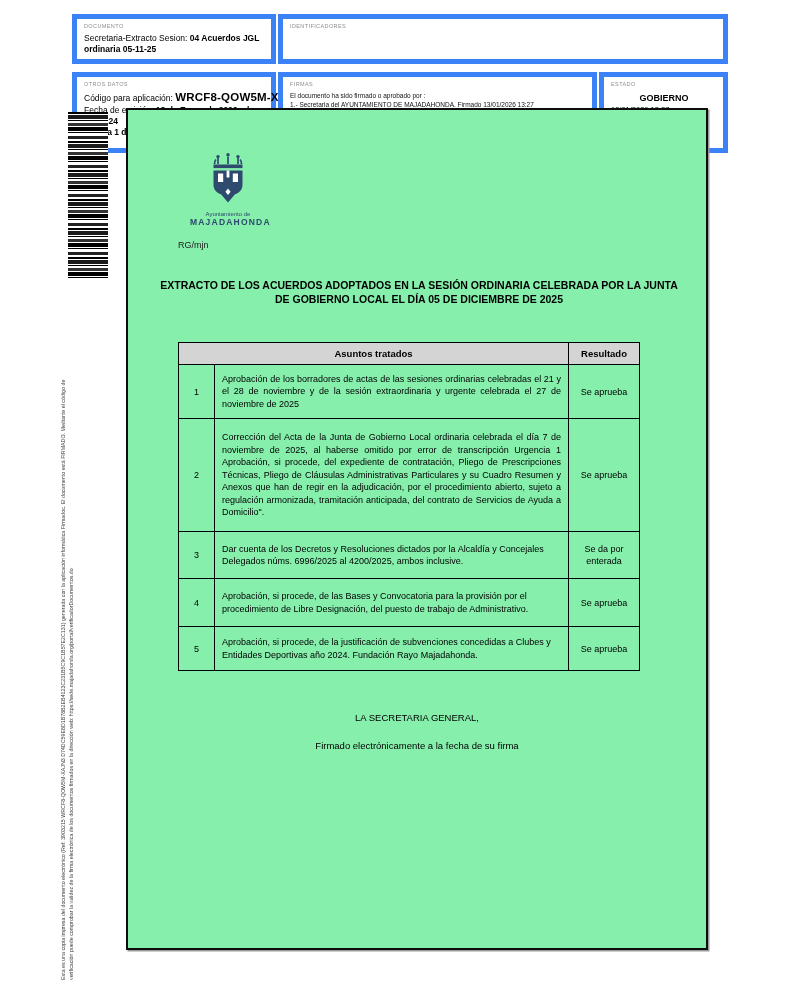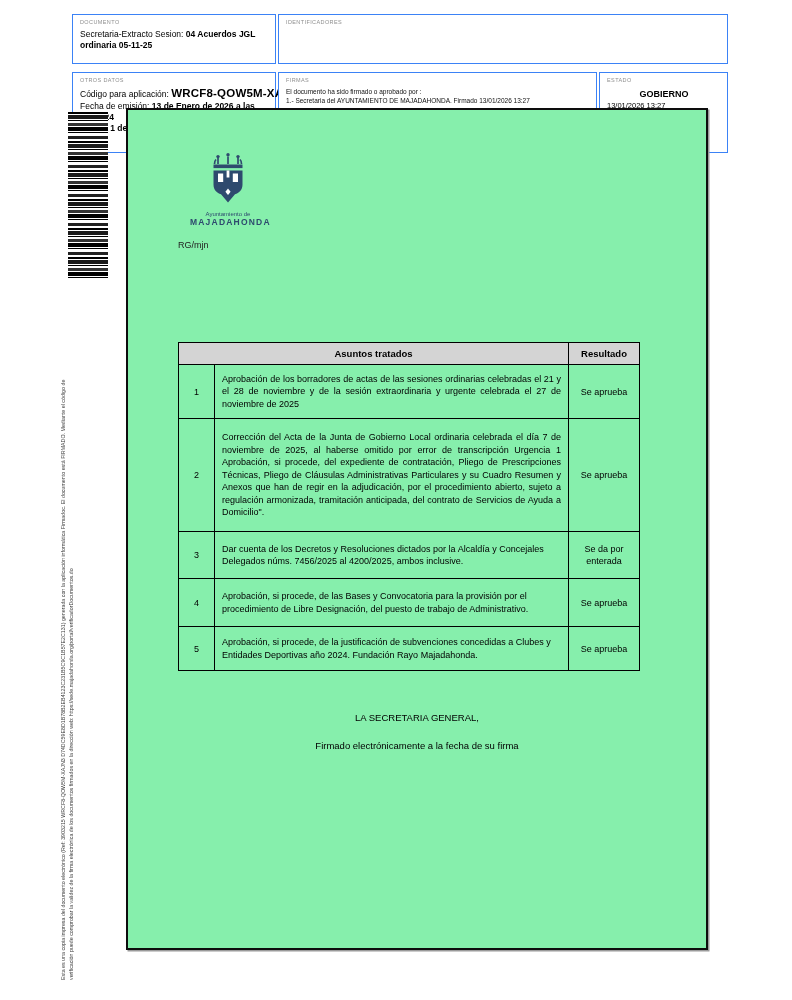--- a/index.html
+++ b/index.html
@@ -1,20 +1,20 @@
 <!DOCTYPE html>
 <html><head>
 <meta charset="utf-8">
 <style>
   * { margin:0; padding:0; box-sizing:border-box; }
   html,body { width:792px; height:1000px; background:#fff; font-family:"Liberation Sans", sans-serif; color:#000; }
   .canvas { position:relative; width:792px; height:1000px; background:#fff; overflow:hidden; }
 
   
-  .meta-box { position:absolute; border:1px solid #3b82f6; background:#fff; padding:4px 6px 3px 7px; }
+  .meta-box { position:absolute; border:5px solid #3b82f6; background:#fff; padding:4px 6px 3px 7px; }
   .meta-label { font-size:5.5px; color:#8f8f8f; letter-spacing:.4px; margin-bottom:4px; }
   .box-documento   { left:72px;  top:14px; width:204px; height:50px; }
   .box-identif     { left:278px; top:14px; width:450px; height:50px; }
   .box-otros       { left:72px;  top:72px; width:204px; height:81px; }
   .box-firmas      { left:278px; top:72px; width:319px; height:81px; }
   .box-estado      { left:599px; top:72px; width:129px; height:81px; }
   .doc-line { font-size:8.5px; line-height:11px; }
   .b { font-weight:bold; }
   .codigo-line { font-size:8.5px; line-height:13px; white-space:nowrap; }
   .codigo-value { font-weight:bold; font-size:11.5px; letter-spacing:.2px; }
@@ -132,20 +132,21 @@
         <rect x="27.8" y="21.5" width="5.2" height="8.5" fill="#fff"></rect>
         <rect x="21.6" y="18.5" width="2.8" height="7" fill="#fff"></rect>
         <path d="M23 36.5 l2.6 3.2 -2.6 3.2 -2.6 -3.2 z" fill="#fff"></path>
       </svg>
       <div class="logo-caption1">Ayuntamiento de</div>
       <div class="logo-caption2">MAJADAHONDA</div>
     </div>
 
     <div class="ref-line">RG/mjn</div>
 
+    <div class="doc-title">EXTRACTO DE LOS ACUERDOS ADOPTADOS EN LA SESIÓN ORDINARIA CELEBRADA POR LA JUNTA DE GOBIERNO LOCAL EL DÍA 05 DE DICIEMBRE DE 2025</div>
 
     <table class="doc-table">
       <colgroup>
           <col class="col-num">
           <col class="col-text">
           <col class="col-res">
         </colgroup>
       <thead>
         <tr>
           <th colspan="2">Asuntos tratados</th>
@@ -158,21 +159,21 @@
           <td class="asunto">Aprobación de los borradores de actas de las sesiones ordinarias celebradas el 21 y el 28 de noviembre y de la sesión extraordinaria y urgente celebrada el 27 de noviembre de 2025</td>
           <td class="resultado">Se aprueba</td>
         </tr>
         <tr class="r2">
           <td class="num">2</td>
           <td class="asunto">Corrección del Acta de la Junta de Gobierno Local ordinaria celebrada el día 7 de noviembre de 2025, al haberse omitido por error de transcripción Urgencia 1 Aprobación, si procede, del expediente de contratación, Pliego de Prescripciones Técnicas, Pliego de Cláusulas Administrativas Particulares y su Cuadro Resumen y Anexos que han de regir en la adjudicación, por el procedimiento abierto, sujeto a regulación armonizada, tramitación anticipada, del contrato de Servicios de Ayuda a Domicilio".</td>
           <td class="resultado">Se aprueba</td>
         </tr>
         <tr class="r3">
           <td class="num">3</td>
-          <td class="asunto">Dar cuenta de los Decretos y Resoluciones dictados por la Alcaldía y Concejales Delegados núms. 7456/2025 al 4200/2025, ambos inclusive.</td>
+          <td class="asunto">Dar cuenta de los Decretos y Resoluciones dictados por la Alcaldía y Concejales Delegados núms. 6996/2025 al 4200/2025, ambos inclusive.</td>
           <td class="resultado">Se da por enterada</td>
         </tr>
         <tr class="r4">
           <td class="num">4</td>
           <td class="asunto">Aprobación, si procede, de las Bases y Convocatoria para la provisión por el procedimiento de Libre Designación, del puesto de trabajo de Administrativo.</td>
           <td class="resultado">Se aprueba</td>
         </tr>
         <tr class="r5">
           <td class="num">5</td>
           <td class="asunto">Aprobación, si procede, de la justificación de subvenciones concedidas a Clubes y Entidades Deportivas año 2024. Fundación Rayo Majadahonda.</td>

